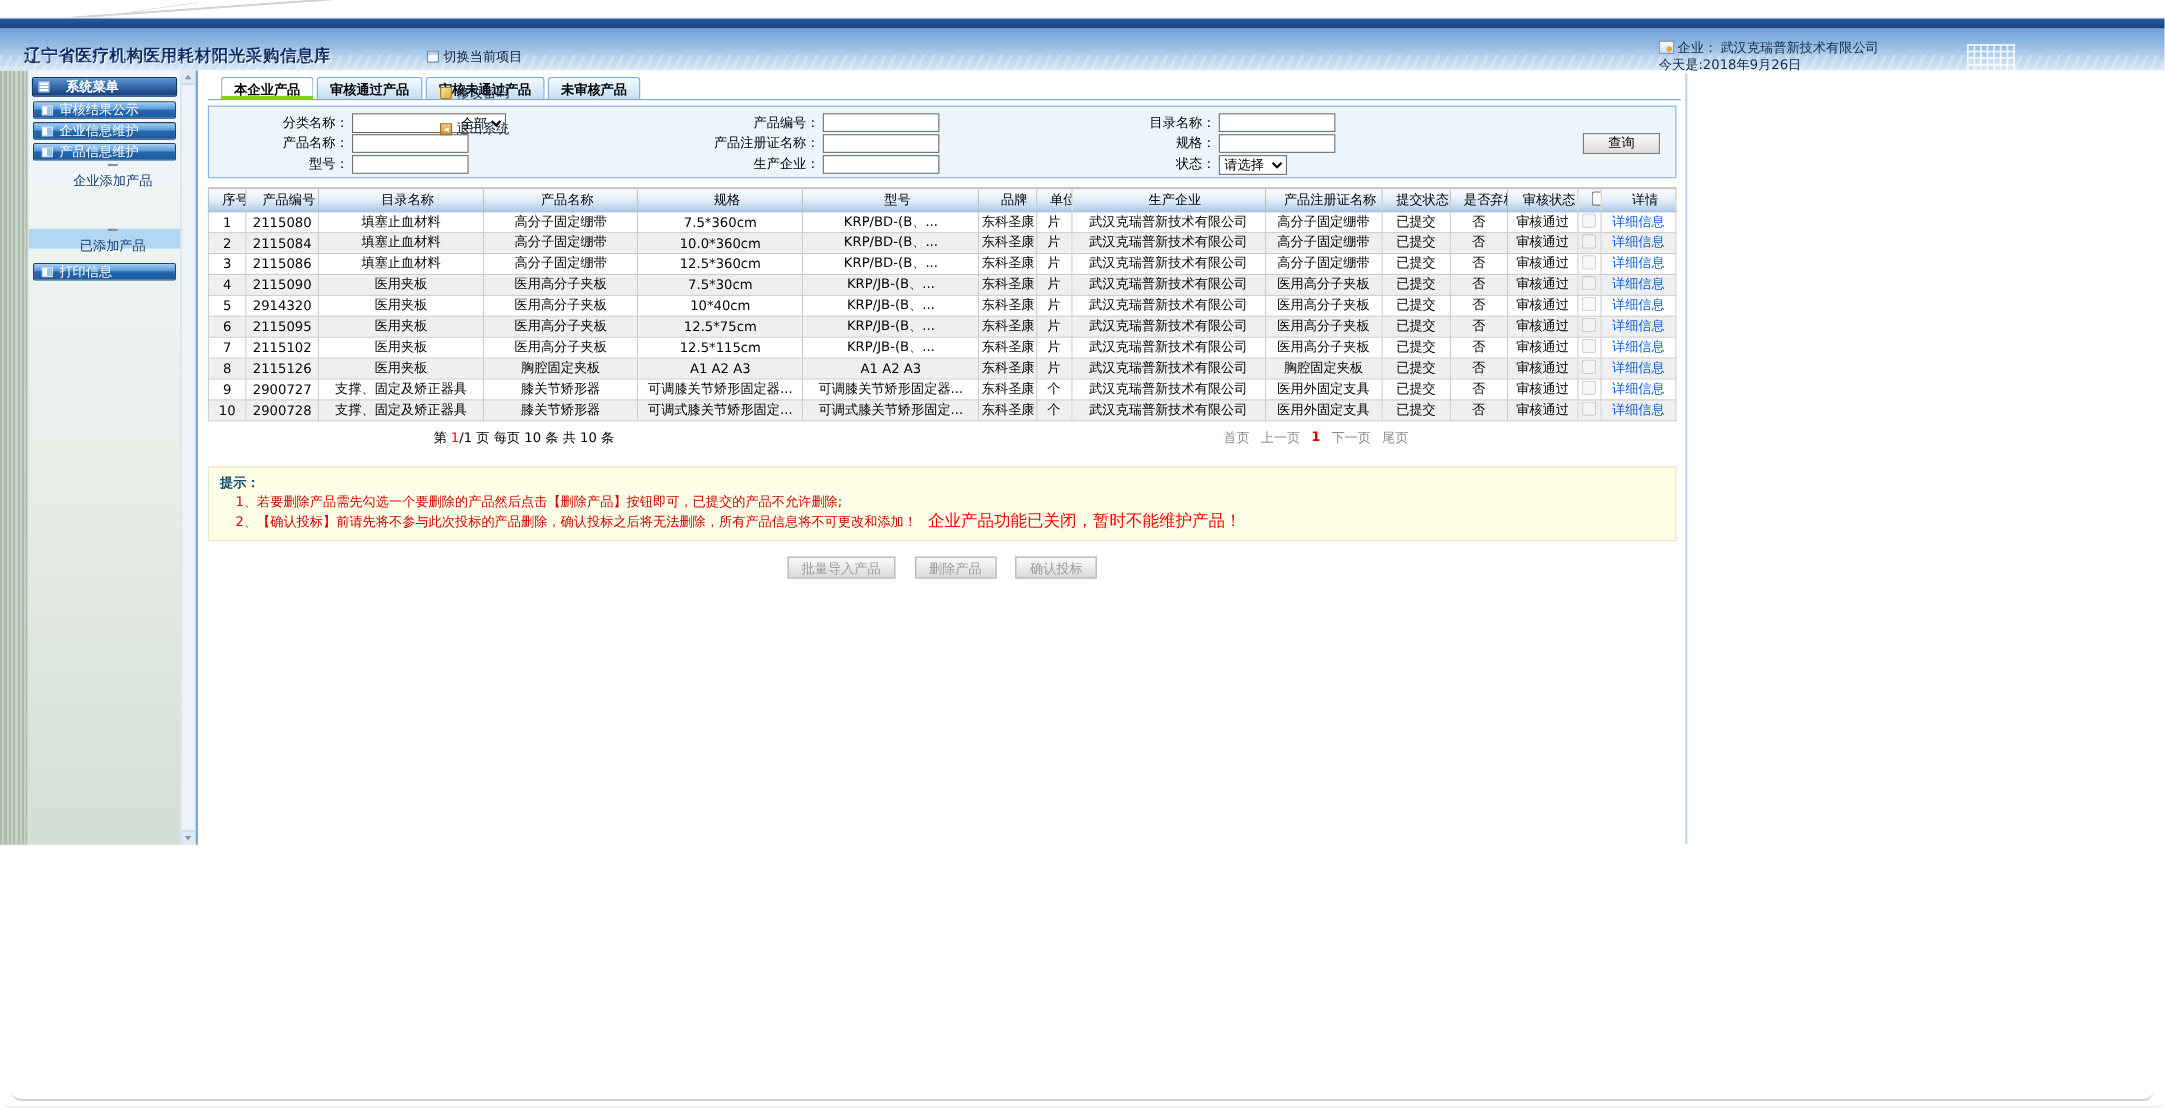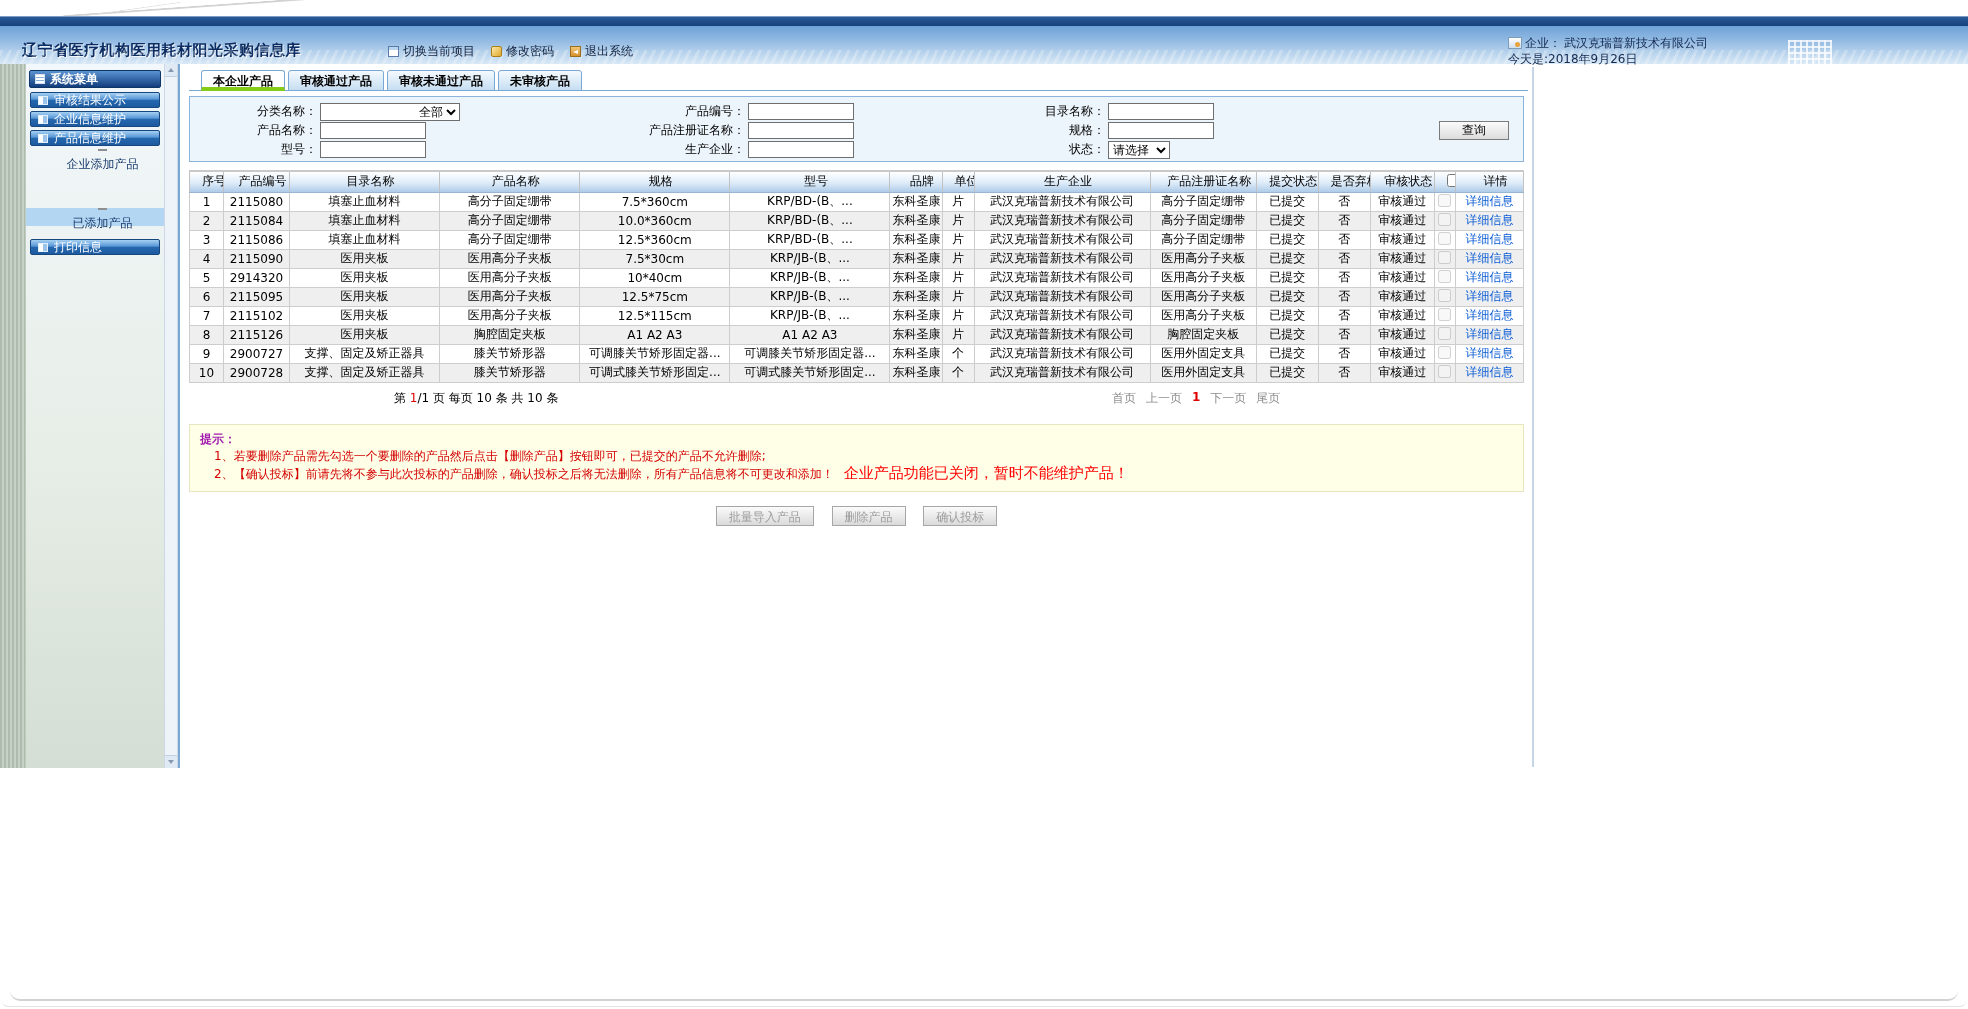--- a/index.html
+++ b/index.html
@@ -13,21 +13,21 @@
            border-top:2px solid #d2d2d2; border-radius:120px 0 0 0; transform:rotate(-4deg); }
   .curl2 { position:absolute; left:4px; top:14px; width:180px; height:40px;
            border-top:1px solid #e0e0e0; border-radius:90px 0 0 0; transform:rotate(-8deg); }
   .blue-strip { height:10px; background:linear-gradient(180deg,#2a5a9a,#16417b); border-top:1px solid #7e9cc4; }
   .banner { position:relative; height:38px;
             background:linear-gradient(180deg,#6ea2d8 0%,#8fb8e2 35%,#b7d2ec 70%,#d8e8f6 100%); }
   .banner::after { content:""; position:absolute; left:0; right:0; bottom:0; height:14px;
             background:repeating-linear-gradient(115deg, rgba(255,255,255,.25) 0 3px, rgba(255,255,255,0) 3px 8px); }
   .app-title { position:absolute; left:22px; top:15px; font-size:15px; font-weight:bold;
                color:#0d2d62; text-shadow:1px 1px 0 rgba(255,255,255,.75); letter-spacing:.5px; }
-  .banner-nav { position:absolute; left:388px; top:17px; display:flex; gap:16px; align-items:center; color:#14233f; z-index:2; }
+  .banner-nav { position:absolute; left:388px; top:17px; display:flex; gap:16px; align-items:center; color:#14233f; z-index:2;flex-direction:column; }
   .nav-item { display:flex; align-items:center; gap:4px; cursor:pointer; }
   .ic-switch { width:11px; height:11px; background:#fff; border:1px solid #5a7aa8; box-shadow:inset 0 3px 0 #b8d4ee; }
   .ic-key { width:11px; height:11px; background:linear-gradient(135deg,#fce9a8,#e0a92c); border:1px solid #a87f18; border-radius:2px; }
   .ic-exit { position:relative; width:11px; height:11px; background:linear-gradient(180deg,#f0c878,#d8912c); border:1px solid #9a6f1f; }
   .ic-exit::after { content:""; position:absolute; left:2px; top:3px; width:0; height:0;
                     border-top:2px solid transparent; border-bottom:2px solid transparent; border-right:5px solid #fff; }
   .company { position:absolute; left:1508px; top:9px; color:#13294f; line-height:16px; z-index:2; }
   .company-line1 { display:flex; align-items:center; gap:3px; }
   .card-icon { position:relative; width:14px; height:12px; background:linear-gradient(#fefefe,#cfe0f0); border:1px solid #7f9db9; }
   .card-icon::after { content:""; position:absolute; right:1px; bottom:1px; width:5px; height:5px; border-radius:50%; background:#e8a33d; }
@@ -35,21 +35,21 @@
       background-image:linear-gradient(rgba(255,255,255,.85) 2px, transparent 2px),
                        linear-gradient(90deg, rgba(255,255,255,.85) 2px, transparent 2px);
       background-size:6px 6px; }
 
   
   .content-row { display:flex; height:704px; align-items:stretch; }
   .left-edge { width:26px; border-right:1px solid #c0ccc0;
       background:linear-gradient(90deg,#aebcae,#d8e2d8);
       background-image:repeating-linear-gradient(90deg,#aebcae 0 2px,#c7d2c7 2px 4px); }
   .sidebar { width:138px; background:linear-gradient(180deg,#f2f7fb 0%,#e7eee7 55%,#d4ded4 100%); padding-top:4px; }
-  .menu-title { margin:2px 3px 4px 3px; height:18px; display:flex; align-items:center; gap:5px; padding-left:5px;
+  .menu-title { margin:2px 3px 4px 3px; height:18px; display:flex; align-items:center; gap:15px; padding-left:5px;
       background:linear-gradient(180deg,#5b93d2,#123d7d); color:#fff; font-weight:bold;
       border:1px solid #0d3568; border-radius:2px; }
   .ic-form { width:10px; height:10px; border:1px solid #d0e0f0;
       background:repeating-linear-gradient(180deg,#ffffff 0 2px,#88b4e0 2px 3px); }
   .menu-btn { margin:3px 4px; height:16px; display:flex; align-items:center; gap:6px; padding-left:7px;
       background:linear-gradient(180deg,#a6d0f2 0%,#5796d6 45%,#2568ae 50%,#1d5aa0 100%);
       color:#fff; border:1px solid #16477e; border-radius:2px; cursor:pointer;font-family:Liberation Serif, serif; }
   .ic-win { width:10px; height:9px; background:linear-gradient(90deg,#ffffff 45%,#9cc4ea 45%); border:1px solid #e4f0fa; }
   .submenu-item { height:18px; display:flex; align-items:center; gap:5px; padding-left:15px; color:#16396b; cursor:pointer;flex-direction:column; }
   .submenu-item.selected { background:#b3d7f2;margin-top:41px; }
@@ -105,21 +105,21 @@
   
   .pager { position:relative; width:1335px; height:20px; margin-top:5px; }
   .pg-left { position:absolute; left:205px; top:2px; }
   .pg-cur { color:#e10000; }
   .pg-right { position:absolute; left:923px; top:2px; color:#8d8d8d; display:flex; gap:10px; }
   .pg-right .pg-num { color:#e10000; font-weight:bold; }
   .pg-right span { cursor:pointer; }
 
   
   .notice { margin-top:16px; width:1335px; background:#ffffe8; border:1px solid #e6e6c0; padding:6px 10px 8px 10px; line-height:17px; }
-  .notice-title { font-weight:bold; color:#a21caf; }
+  .notice-title { font-weight:bold; color:#0c4a6e; }
   .notice-line { color:#d40000; padding-left:14px; }
   .notice-alert { color:#ff0000; font-size:15px; margin-left:10px; }
 
   
   .actions { width:1335px; text-align:center; margin-top:14px; }
   .act-btn { margin:0 7px; padding:2px 12px; height:20px; color:#9c9c9c;
       background:linear-gradient(180deg,#fbfbfb,#dadada); border:1px solid #a6a6a6; font-size:12px; }
 
   
   .bottom-frame { position:absolute; left:0; right:0; bottom:0; height:22px; background:#fff; }

